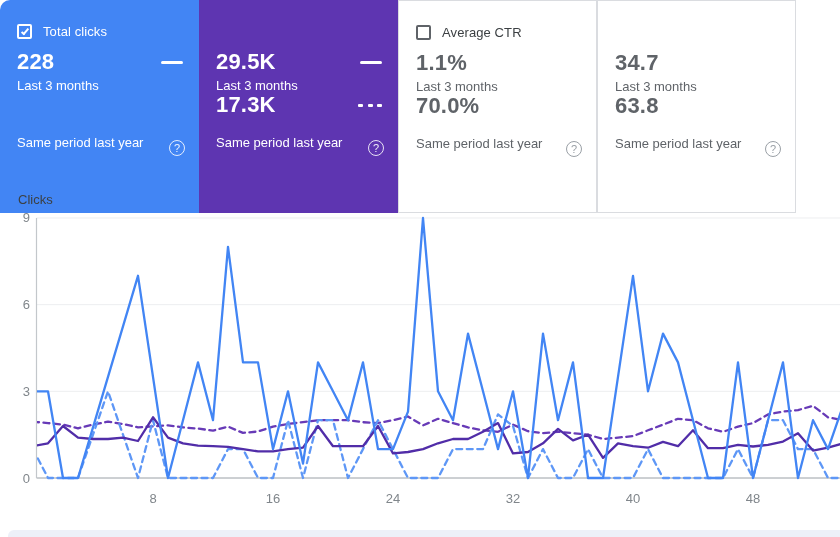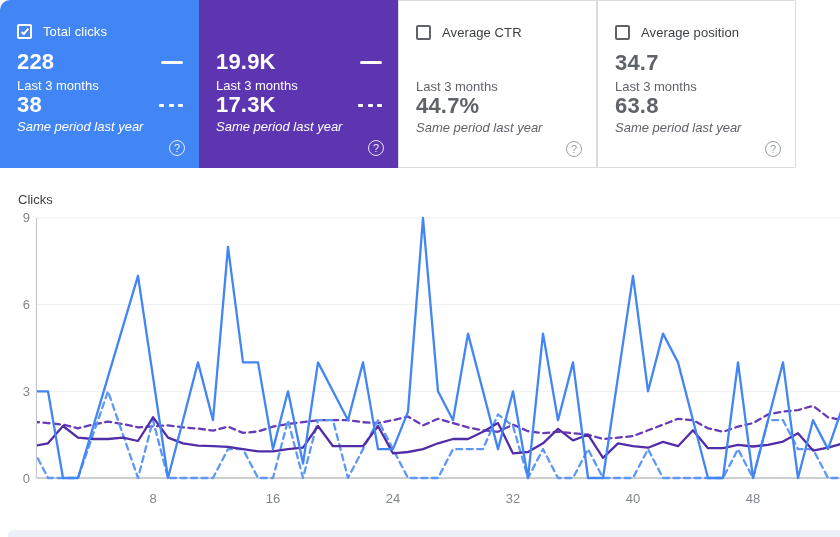--- a/index.html
+++ b/index.html
@@ -2,39 +2,39 @@
 <html><head>
 <meta charset="utf-8">
 <style>
   * { margin:0; padding:0; box-sizing:border-box; }
   html,body { width:840px; height:537px; overflow:hidden;
     font-family:"Liberation Sans","DejaVu Sans",sans-serif; background:#fff; }
   .page { position:relative; width:840px; height:537px; background:#fff; }
 
   
   .cards { position:absolute; top:0; left:0; display:flex; }
-  .card { position:relative; width:199px; height:168px; background:#fff; }
+  .card { position:relative; width:199px; height:213px; background:#fff; }
   .card--plain { border:1px solid #dadce0; }
   .card--first { border-top-left-radius:10px; }
   .cb-row { position:absolute; top:24px; left:17px; display:flex; align-items:center; }
   .cb { width:15px; height:15px; border:2px solid #fff; border-radius:2px;
         display:inline-flex; align-items:center; justify-content:center; cursor:pointer; }
   .card--plain .cb { border-color:#5f6368; }
   .cb-mark { width:4px; height:8px; border-right:2px solid #fff; border-bottom:2px solid #fff;
              transform:rotate(40deg); margin-top:-2px; }
   .cb-label { margin-left:11px; font-size:13px; color:#fff; letter-spacing:.1px; }
   .card--plain .cb-label { color:#3c4043; }
   .val-row { position:absolute; left:17px; right:16px; display:flex;
              justify-content:space-between; align-items:center; }
   .val-row--1 { top:49px; } .val-row--2 { top:92px; }
   .val { font-size:22px; font-weight:bold; color:#fff; letter-spacing:.2px; }
   .card--plain .val { color:#5f6368; }
   .sub { position:absolute; left:17px; font-size:13px; color:#fff; }
   .card--plain .sub { color:#5f6368; }
-  .sub--1 { top:78px; } .sub--2 { top:119px;font-style:italic; }
+  .sub--1 { top:78px; } .sub--2 { top:135px; }
   .line-icon { width:22px; height:3px; background:#fff; border-radius:2px; }
   .line-icon--dashed { background:none; display:flex; justify-content:space-between; width:24px; }
   .line-icon--dashed i { width:5px; height:3px; background:#fff; border-radius:1px; display:block; }
   .help { position:absolute; right:14px; top:140px; width:16px; height:16px;
           border:1.5px solid rgba(255,255,255,.85); border-radius:50%; color:rgba(255,255,255,.9);
           font-size:11px; line-height:14px; text-align:center; cursor:pointer; }
   .card--plain .help { border-color:#9aa0a6; color:#9aa0a6; }
 
   
   .chart-title { position:absolute; top:192px; left:18px; font-size:13px; color:#3c4043; }
@@ -56,68 +56,59 @@
         <span class="cb">
             <span class="cb-mark"></span>
           </span>
         <span class="cb-label">Total clicks</span>
       </div>
       <div class="val-row val-row--1">
         <span class="val">228</span>
         <span class="line-icon"></span>
       </div>
       <div class="sub sub--1">Last 3 months</div>
-      <div class="val-row val-row--2">
-        <span class="val">38</span>
-        <span class="line-icon line-icon--dashed">
-            <i></i>
-            <i></i>
-            <i></i>
-          </span>
-      </div>
       <div class="sub sub--2">Same period last year</div>
       <div class="help">?</div>
     </div>
 
     <div class="card" style="background: rgb(94, 53, 177);">
       <div class="val-row val-row--1">
-        <span class="val">19.9K</span>
+        <span class="val">29.5K</span>
         <span class="line-icon"></span>
       </div>
       <div class="sub sub--1">Last 3 months</div>
       <div class="val-row val-row--2">
         <span class="val">17.3K</span>
         <span class="line-icon line-icon--dashed">
             <i></i>
             <i></i>
             <i></i>
           </span>
       </div>
       <div class="sub sub--2">Same period last year</div>
       <div class="help">?</div>
     </div>
 
     <div class="card card--plain" style="background: rgb(255, 255, 255);">
       <div class="cb-row">
         <span class="cb"></span>
         <span class="cb-label">Average CTR</span>
       </div>
+      <div class="val-row val-row--1">
+        <span class="val">1.1%</span>
+      </div>
       <div class="sub sub--1">Last 3 months</div>
       <div class="val-row val-row--2">
-        <span class="val">44.7%</span>
+        <span class="val">70.0%</span>
       </div>
       <div class="sub sub--2">Same period last year</div>
       <div class="help">?</div>
     </div>
 
     <div class="card card--plain" style="background: rgb(255, 255, 255);">
-      <div class="cb-row">
-        <span class="cb"></span>
-        <span class="cb-label">Average position</span>
-      </div>
       <div class="val-row val-row--1">
         <span class="val">34.7</span>
       </div>
       <div class="sub sub--1">Last 3 months</div>
       <div class="val-row val-row--2">
         <span class="val">63.8</span>
       </div>
       <div class="sub sub--2">Same period last year</div>
       <div class="help">?</div>
     </div>

